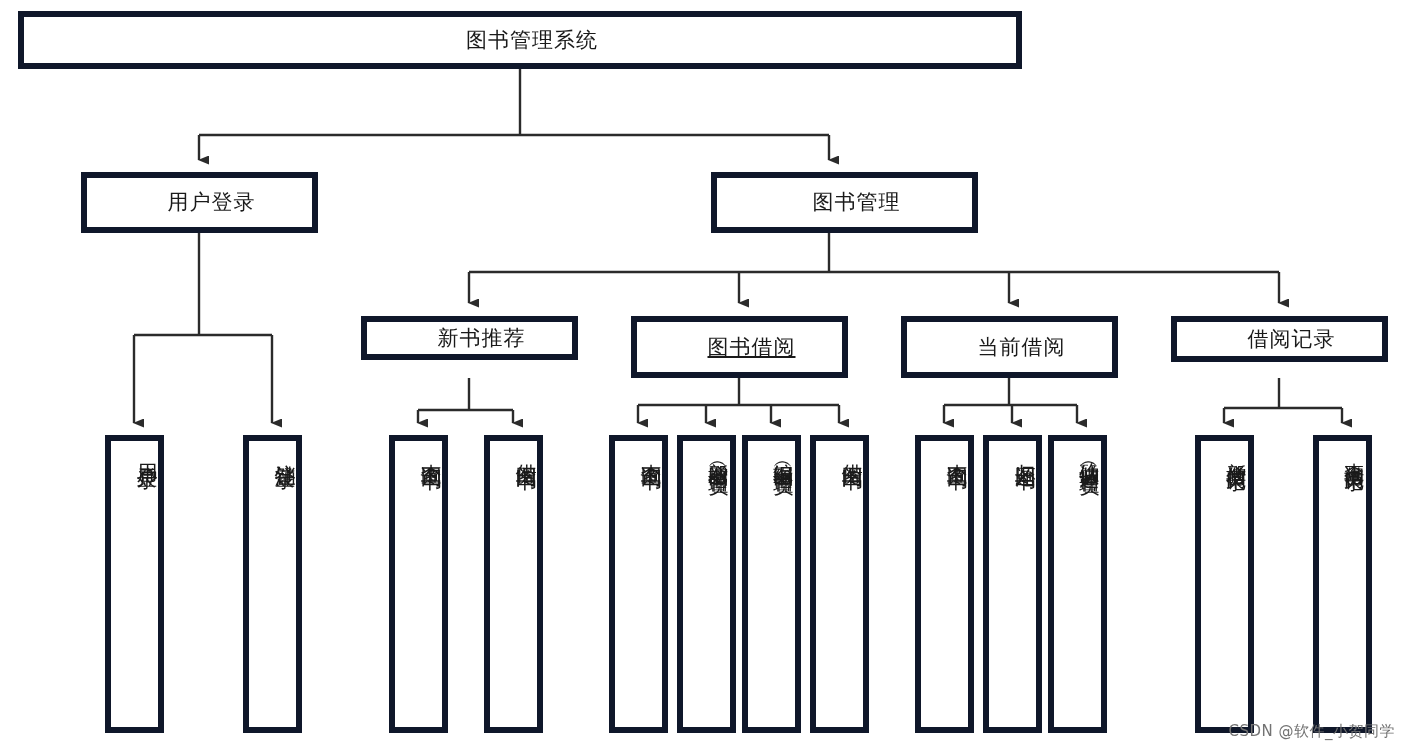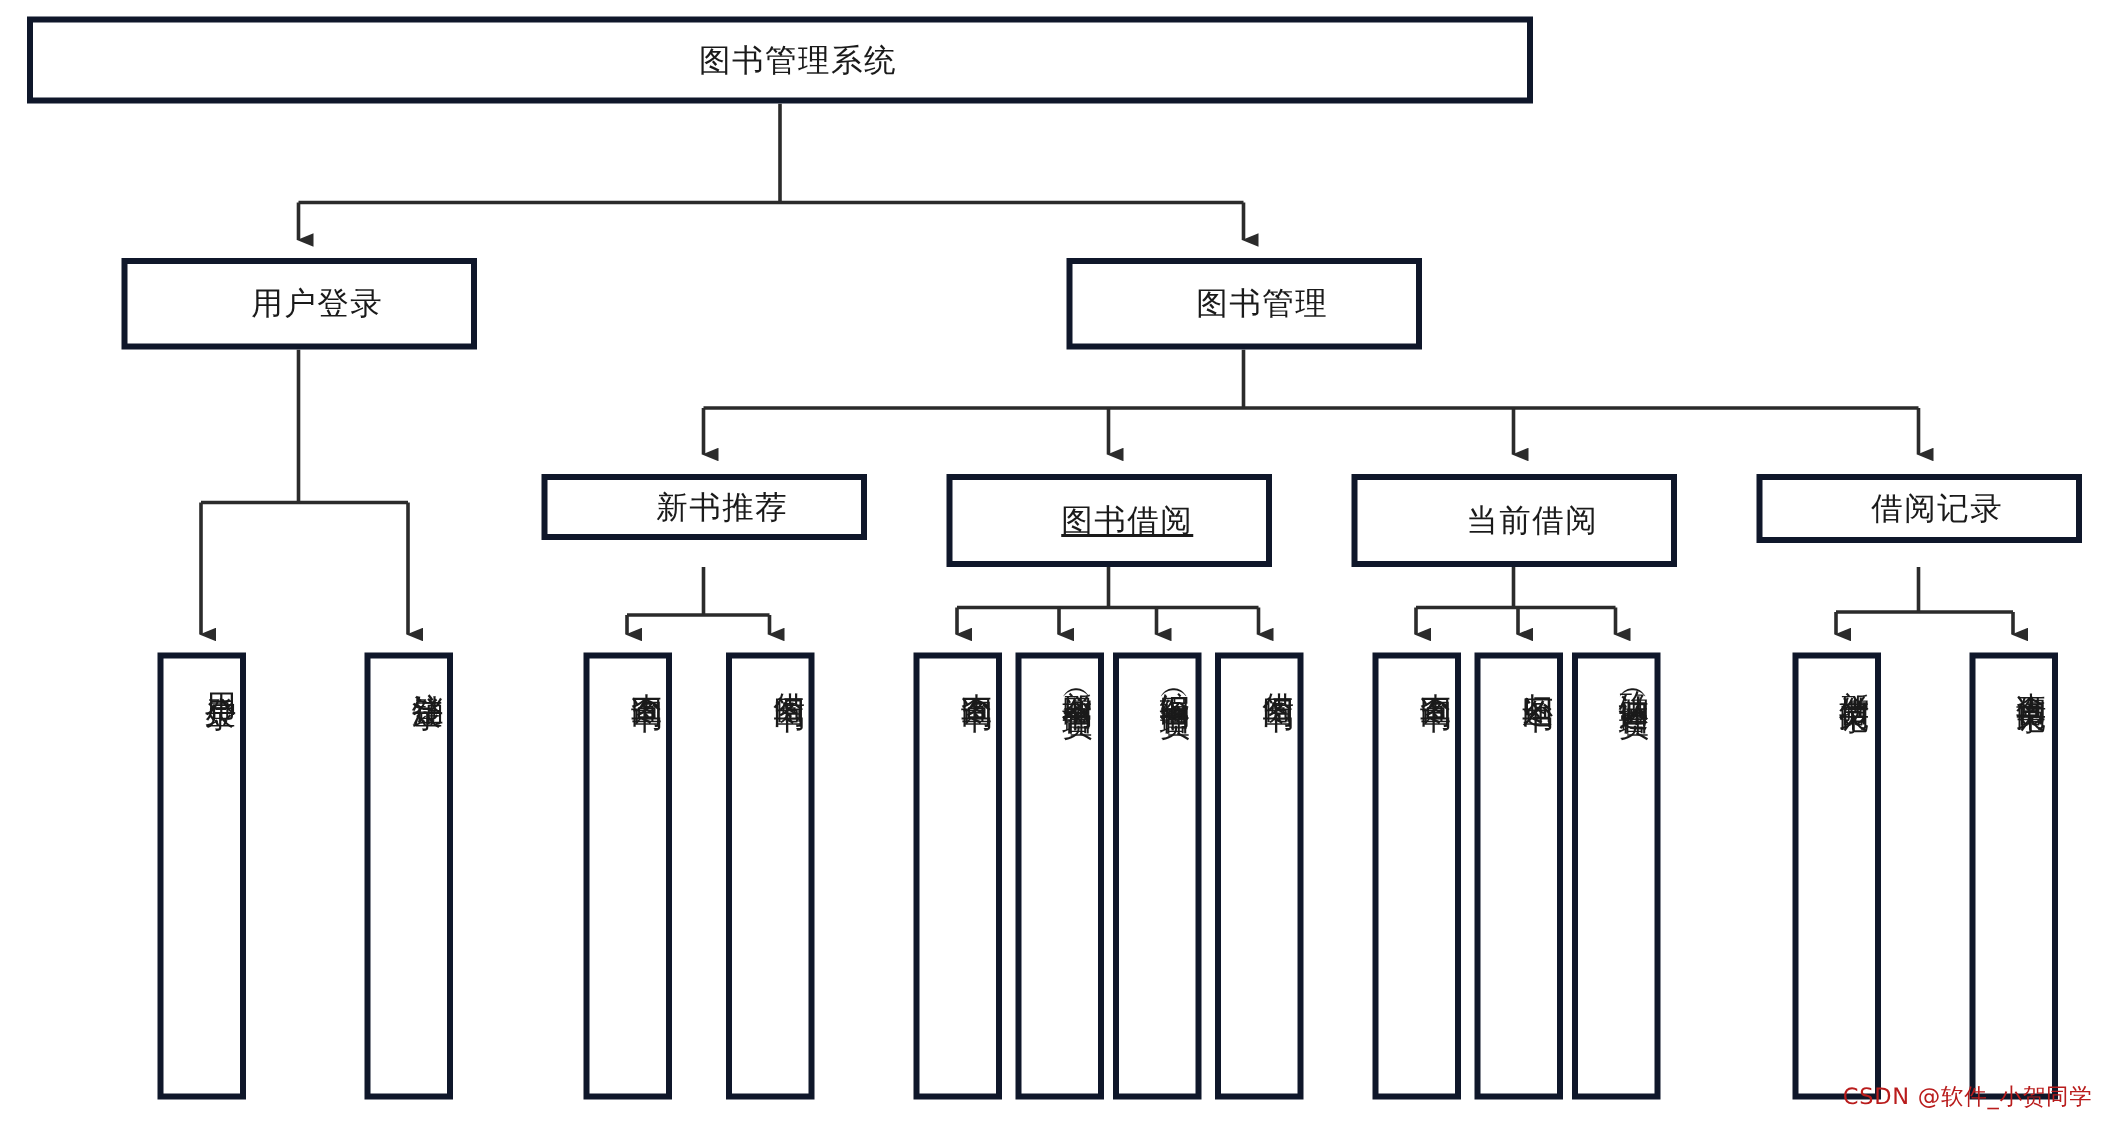--- a/index.html
+++ b/index.html
@@ -21,21 +21,21 @@
     position: absolute;
     left: 0;
     top: 0;
     width: 1405px;
     height: 747px;
     pointer-events: none;
   }
   .node {
     position: absolute;
     box-sizing: border-box;
-    border: 4px solid #0f172a;
+    border: 6px solid #0f172a;
     background: #ffffff;
     display: flex;
     align-items: center;
     justify-content: center;
     color: #1a1a1a;
     padding-left: 24px;
   }
   .node .lbl {
     display: block;
     text-align: center;
@@ -61,21 +61,21 @@
     white-space: nowrap;
   }
   .node.vert.tall .lbl {
     font-size: 20px;
   }
   .watermark {
     position: absolute;
     right: 10px;
     bottom: 6px;
     font-size: 15px;
-    color: #b91c1c;
+    color: #737373;
     letter-spacing: 0.5px;
     white-space: nowrap;
   }
 </style>
 </head>
 <body>
 
 <div id="canvas">
 
   <svg id="wires" viewBox="0 0 1405 747" xmlns="http://www.w3.org/2000/svg">
@@ -128,21 +128,21 @@
     </g>
   </svg>
 
   <div class="node horiz" style="left:18px; top:11px; width:1004px; height:58px;">
     <span class="lbl">图书管理系统</span>
   </div>
 
   <div class="node horiz" style="left:81px; top:172px; width:237px; height:61px;">
     <span class="lbl">用户登录</span>
   </div>
-  <div class="node horiz" style="left:711px; top:172px; width:237px; height:61px;">
+  <div class="node horiz" style="left:711px; top:172px; width:267px; height:61px;">
     <span class="lbl">图书管理</span>
   </div>
 
   <div class="node horiz" style="left:361px; top:316px; width:217px; height:44px;">
     <span class="lbl">新书推荐</span>
   </div>
   <div class="node horiz" style="left:631px; top:316px; width:217px; height:62px;text-decoration:underline;">
     <span class="lbl">图书借阅</span>
   </div>
   <div class="node horiz" style="left:901px; top:316px; width:217px; height:62px;justify-content:center;">

